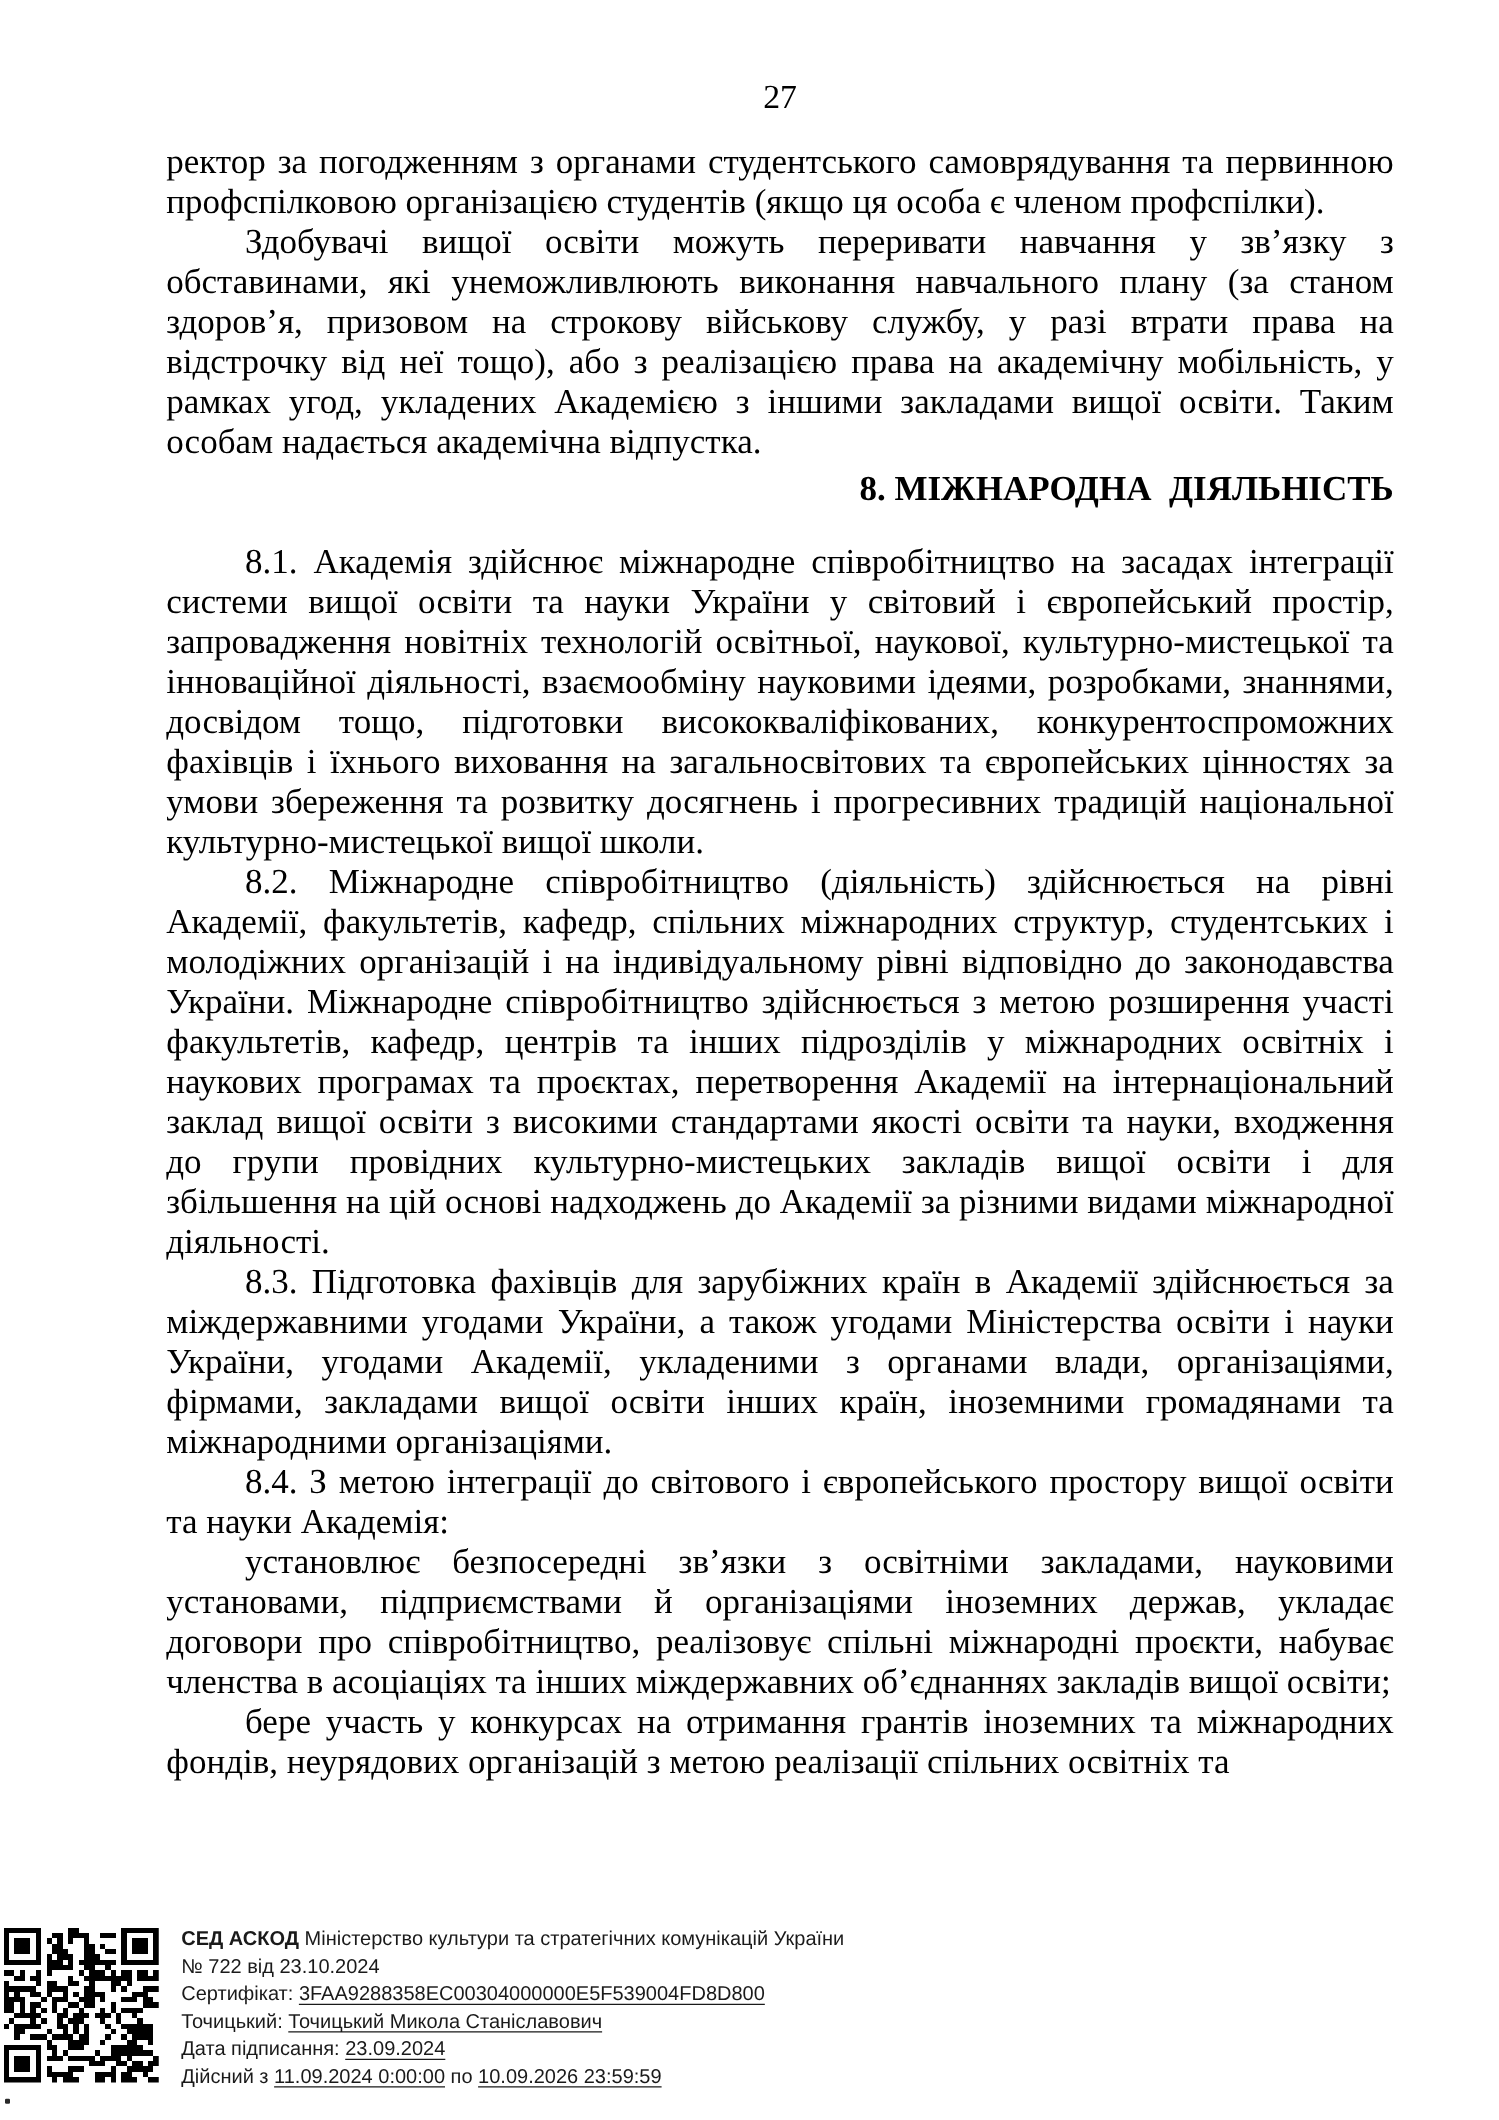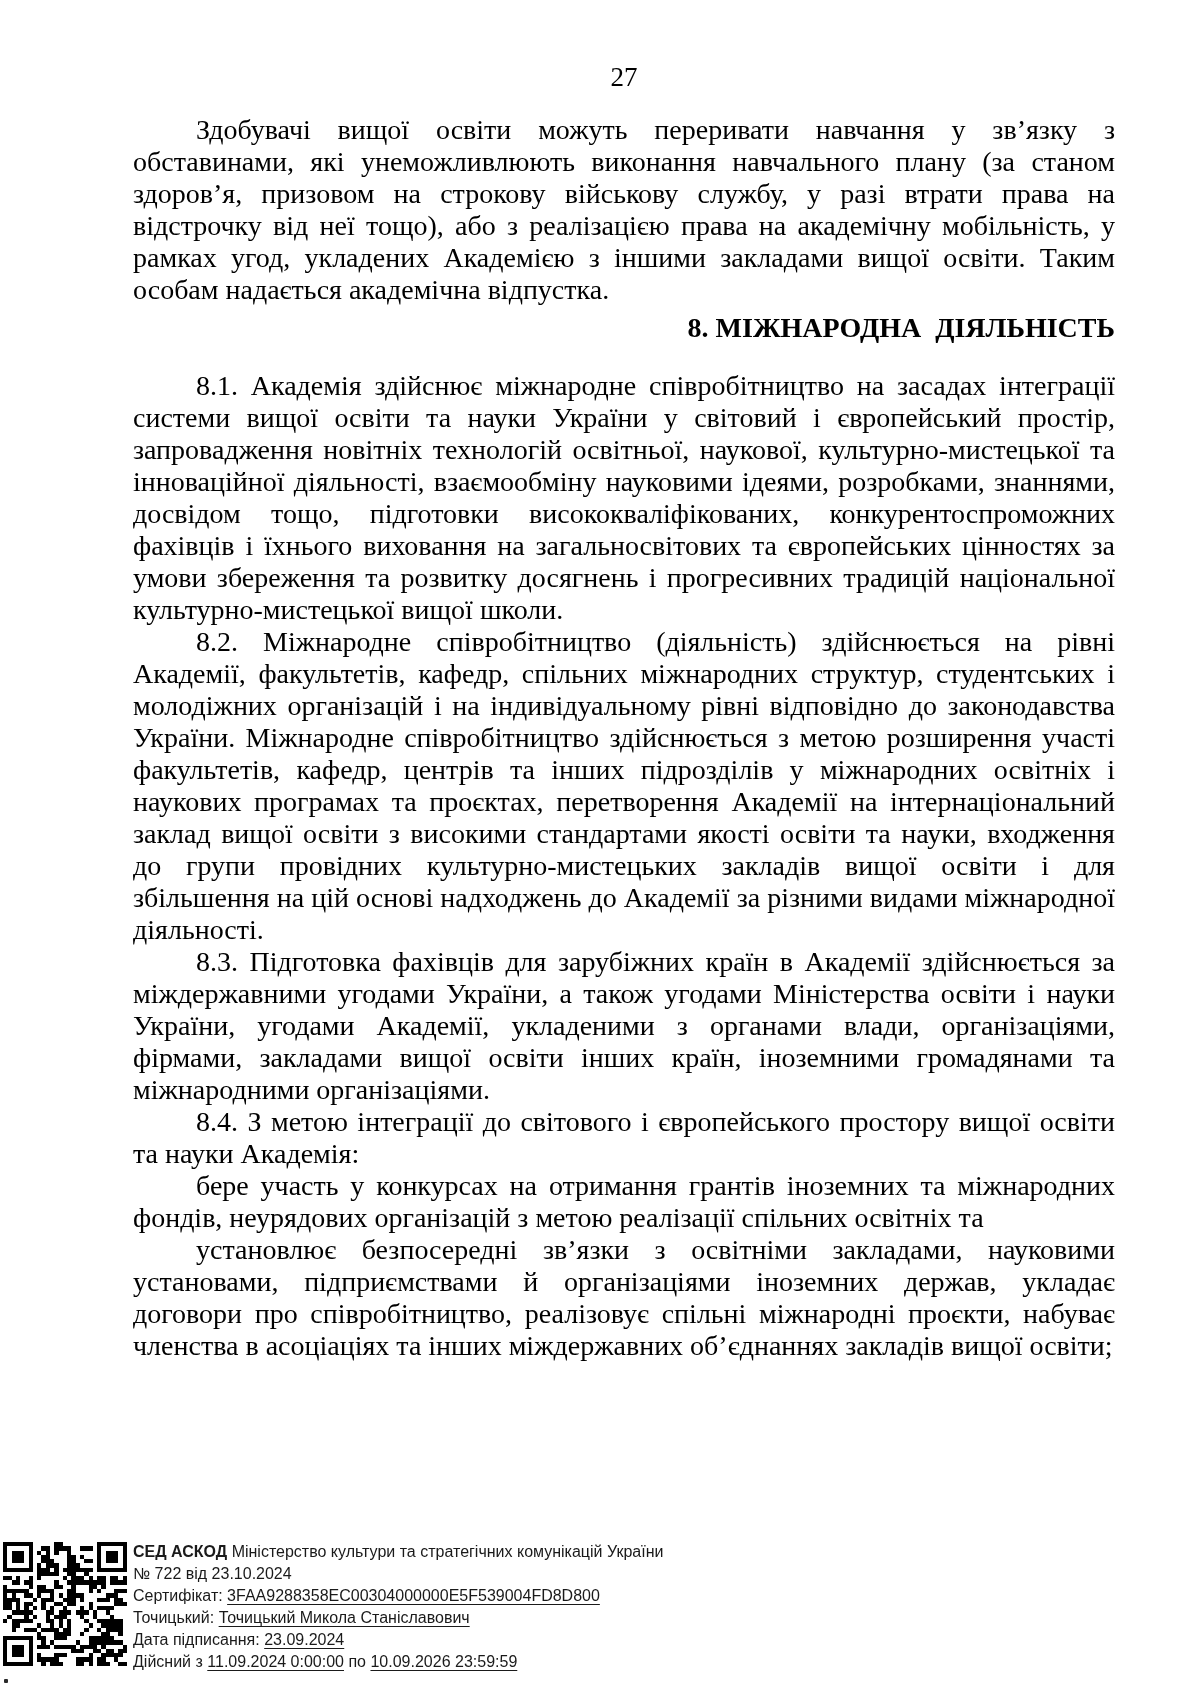--- a/index.html
+++ b/index.html
@@ -45,21 +45,21 @@
     margin: 6px 0 26px 0;
     padding: 0;
     font-size: 28px;
     line-height: 32px;
     font-weight: bold;
     text-align: right;
     white-space: pre-wrap;
   }
   .signature-block {
     position: absolute;
-    left: 133px;
+    left: 145px;
     top: 1541px;
     width: 760px;
     font-family: "Liberation Sans", "DejaVu Sans", sans-serif;
     font-size: 16px;
     line-height: 22px;
     color: #1a1a1a;
   }
   .signature-block .line { white-space: nowrap; }
   .signature-block b { font-weight: bold; }
   .signature-block .u {
@@ -86,28 +86,29 @@
   }
 </style>
 </head>
 <body>
 
 <div id="page">
 
   <div class="page-number">27</div>
 
   <div class="body-text">
+    <p>ректор за погодженням з органами студентського самоврядування та первинною профспілковою організацією студентів (якщо ця особа є членом профспілки).</p>
     <p class="indent">Здобувачі вищої освіти можуть переривати навчання у зв’язку з обставинами, які унеможливлюють виконання навчального плану (за станом здоров’я, призовом на строкову військову службу, у разі втрати права на відстрочку від неї тощо), або з реалізацією права на академічну мобільність, у рамках угод, укладених Академією з іншими закладами вищої освіти. Таким особам надається академічна відпустка.</p>
     <h1 class="section-heading">8. МІЖНАРОДНА  ДІЯЛЬНІСТЬ</h1>
     <p class="indent">8.1. Академія здійснює міжнародне співробітництво на засадах інтеграції системи вищої освіти та науки України у світовий і європейський простір, запровадження новітніх технологій освітньої, наукової, культурно-мистецької та інноваційної діяльності, взаємообміну науковими ідеями, розробками, знаннями, досвідом тощо, підготовки висококваліфікованих, конкурентоспроможних фахівців і їхнього виховання на загальносвітових та європейських цінностях за умови збереження та розвитку досягнень і прогресивних традицій національної культурно-мистецької вищої школи.</p>
     <p class="indent">8.2. Міжнародне співробітництво (діяльність) здійснюється на рівні Академії, факультетів, кафедр, спільних міжнародних структур, студентських і молодіжних організацій і на індивідуальному рівні відповідно до законодавства України. Міжнародне співробітництво здійснюється з метою розширення участі факультетів,  кафедр, центрів та інших підрозділів у міжнародних освітніх і наукових програмах та проєктах, перетворення Академії на інтернаціональний заклад вищої освіти з високими стандартами якості освіти та науки, входження до групи провідних культурно-мистецьких закладів вищої освіти і для збільшення на цій основі надходжень до Академії за різними видами міжнародної діяльності.</p>
     <p class="indent">8.3. Підготовка фахівців для зарубіжних країн в Академії здійснюється за міждержавними угодами України, а також угодами Міністерства освіти і науки України, угодами Академії, укладеними з органами влади, організаціями, фірмами, закладами вищої освіти інших країн, іноземними громадянами та міжнародними організаціями.</p>
     <p class="indent">8.4. З метою інтеграції до світового і європейського простору вищої освіти та науки Академія:</p>
+    <p class="indent">установлює безпосередні зв’язки з освітніми закладами, науковими установами, підприємствами й організаціями іноземних держав, укладає договори про співробітництво, реалізовує спільні міжнародні проєкти, набуває членства в асоціаціях та інших міждержавних об’єднаннях закладів вищої освіти;</p>
     <p class="indent">бере участь у конкурсах на отримання грантів іноземних та міжнародних фондів, неурядових організацій з метою реалізації спільних освітніх та</p>
-    <p class="indent">установлює безпосередні зв’язки з освітніми закладами, науковими установами, підприємствами й організаціями іноземних держав, укладає договори про співробітництво, реалізовує спільні міжнародні проєкти, набуває членства в асоціаціях та інших міждержавних об’єднаннях закладів вищої освіти;</p>
   </div>
 
   <div class="qr" id="qr">
       <svg viewBox="0 0 29 29" shape-rendering="crispEdges" fill="#000">
         <rect x="12" y="0" width="1" height="1"></rect>
         <rect x="13" y="0" width="1" height="1"></rect>
         <rect x="9" y="1" width="1" height="1"></rect>
         <rect x="10" y="1" width="1" height="1"></rect>
         <rect x="12" y="1" width="1" height="1"></rect>
         <rect x="13" y="1" width="1" height="1"></rect>

